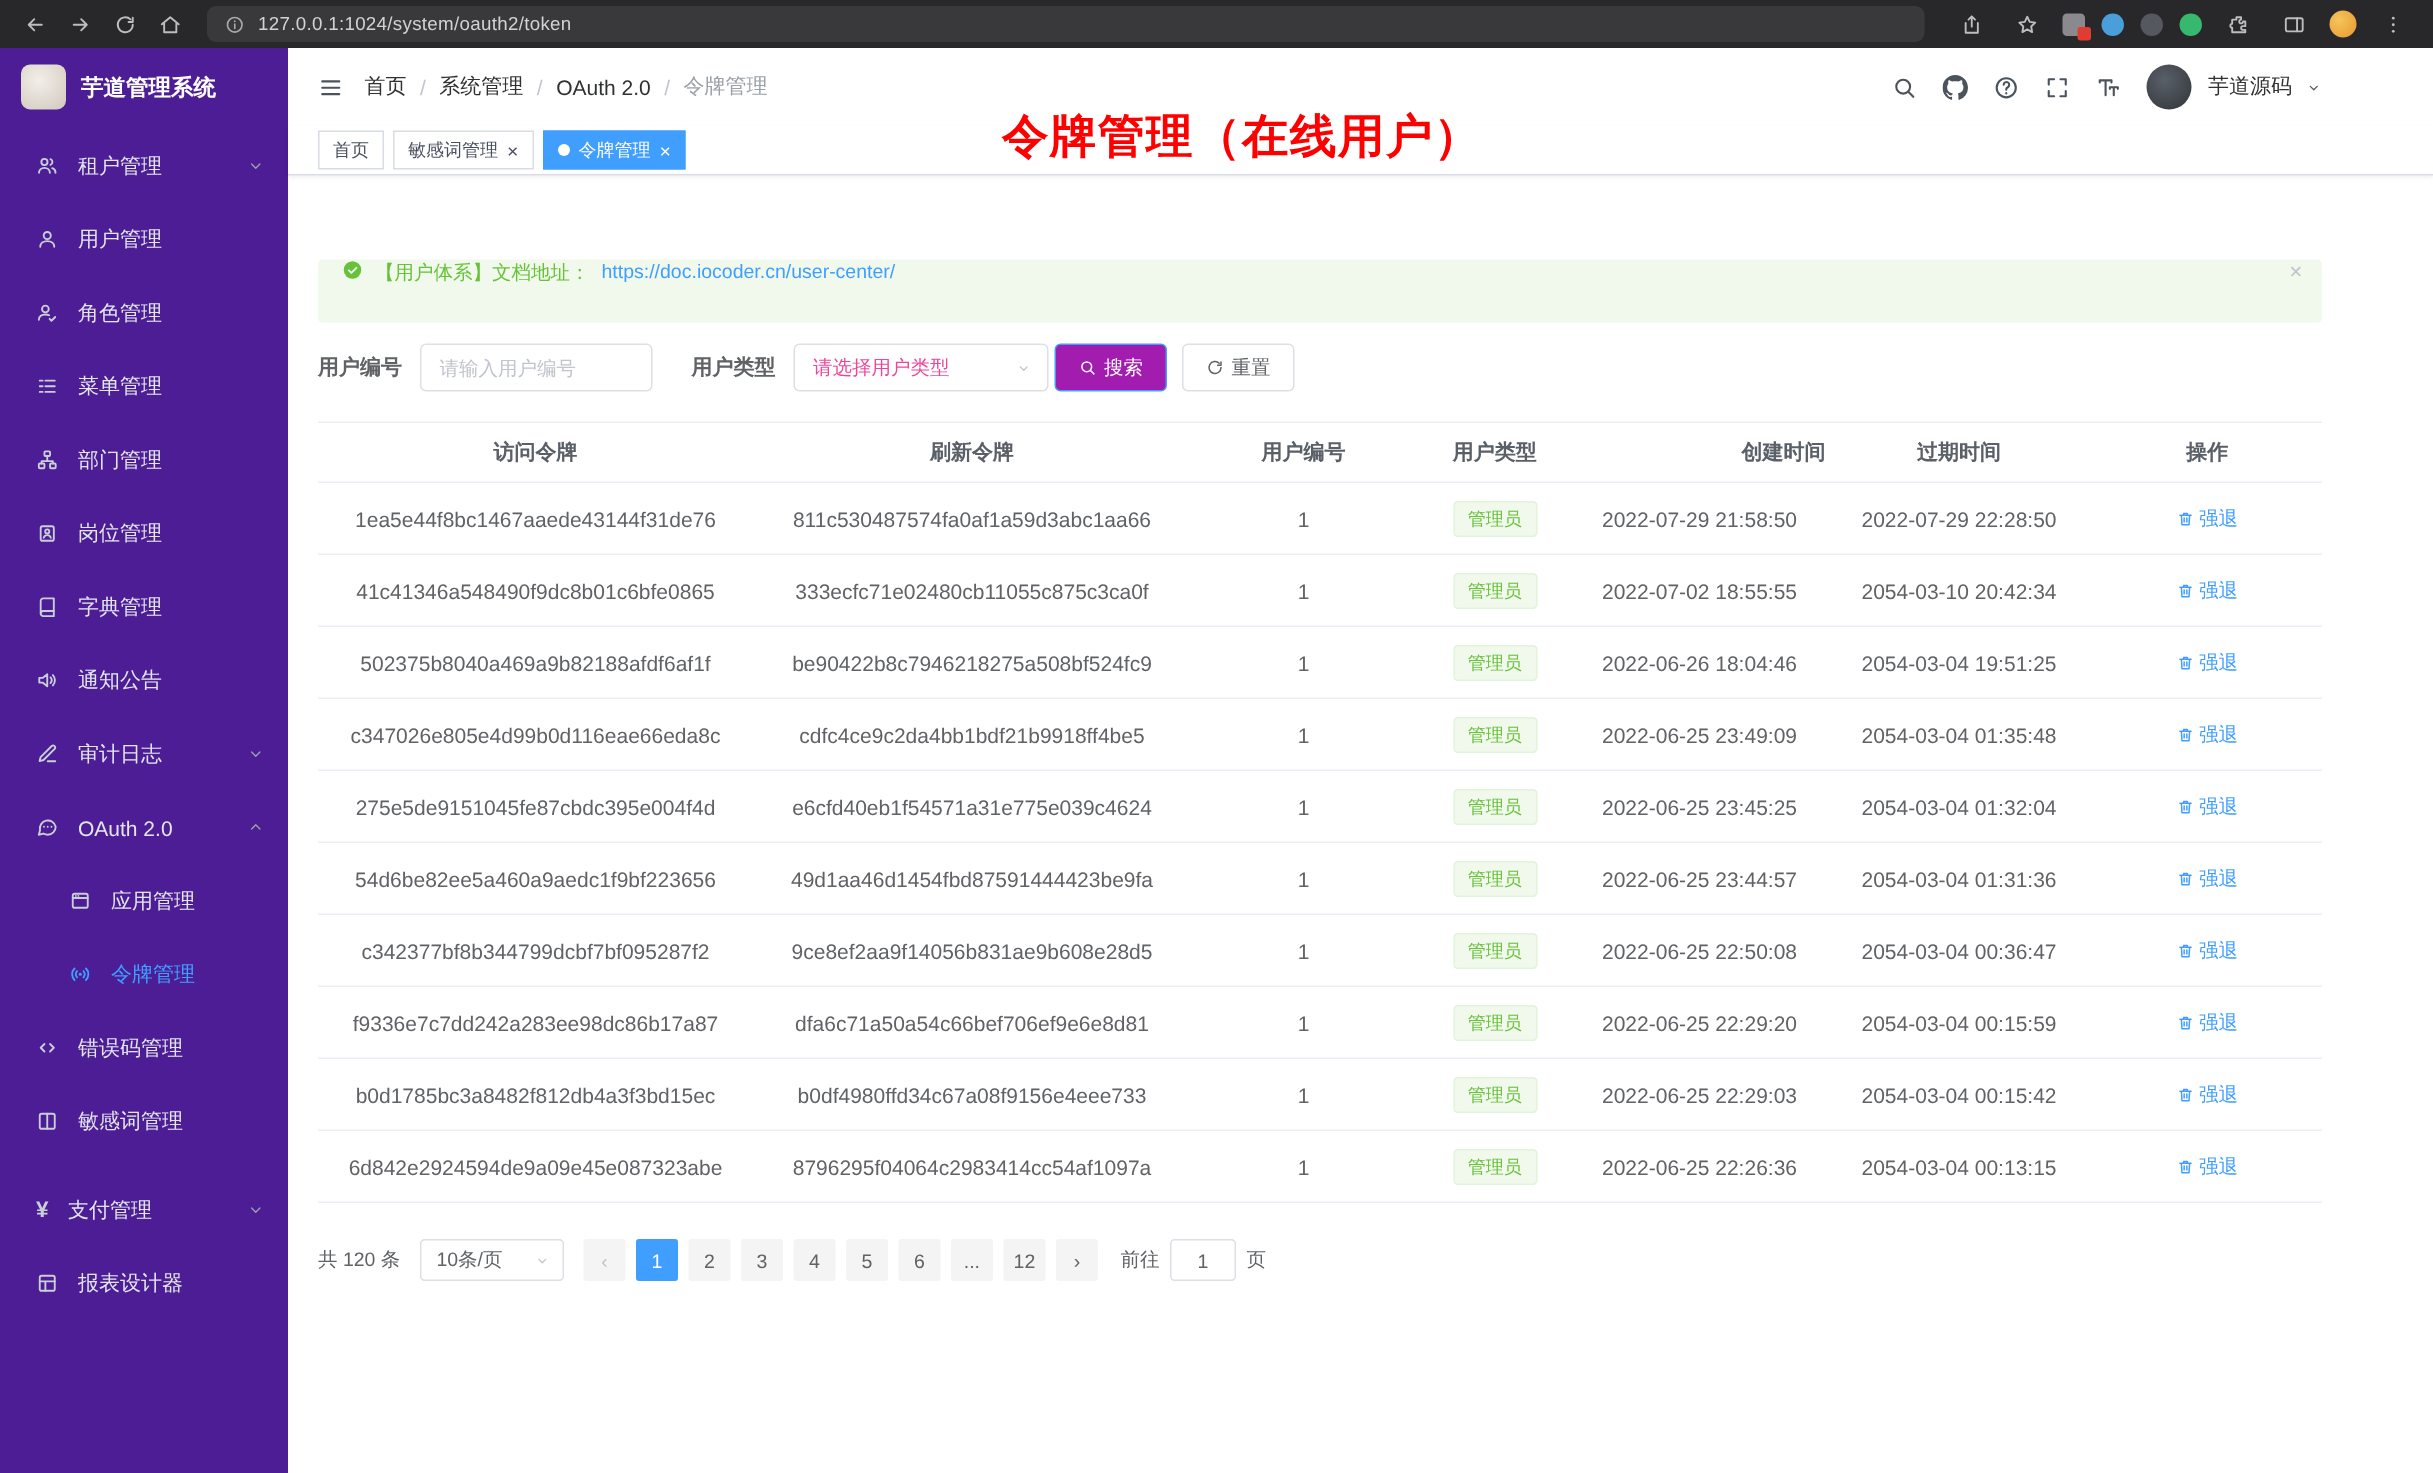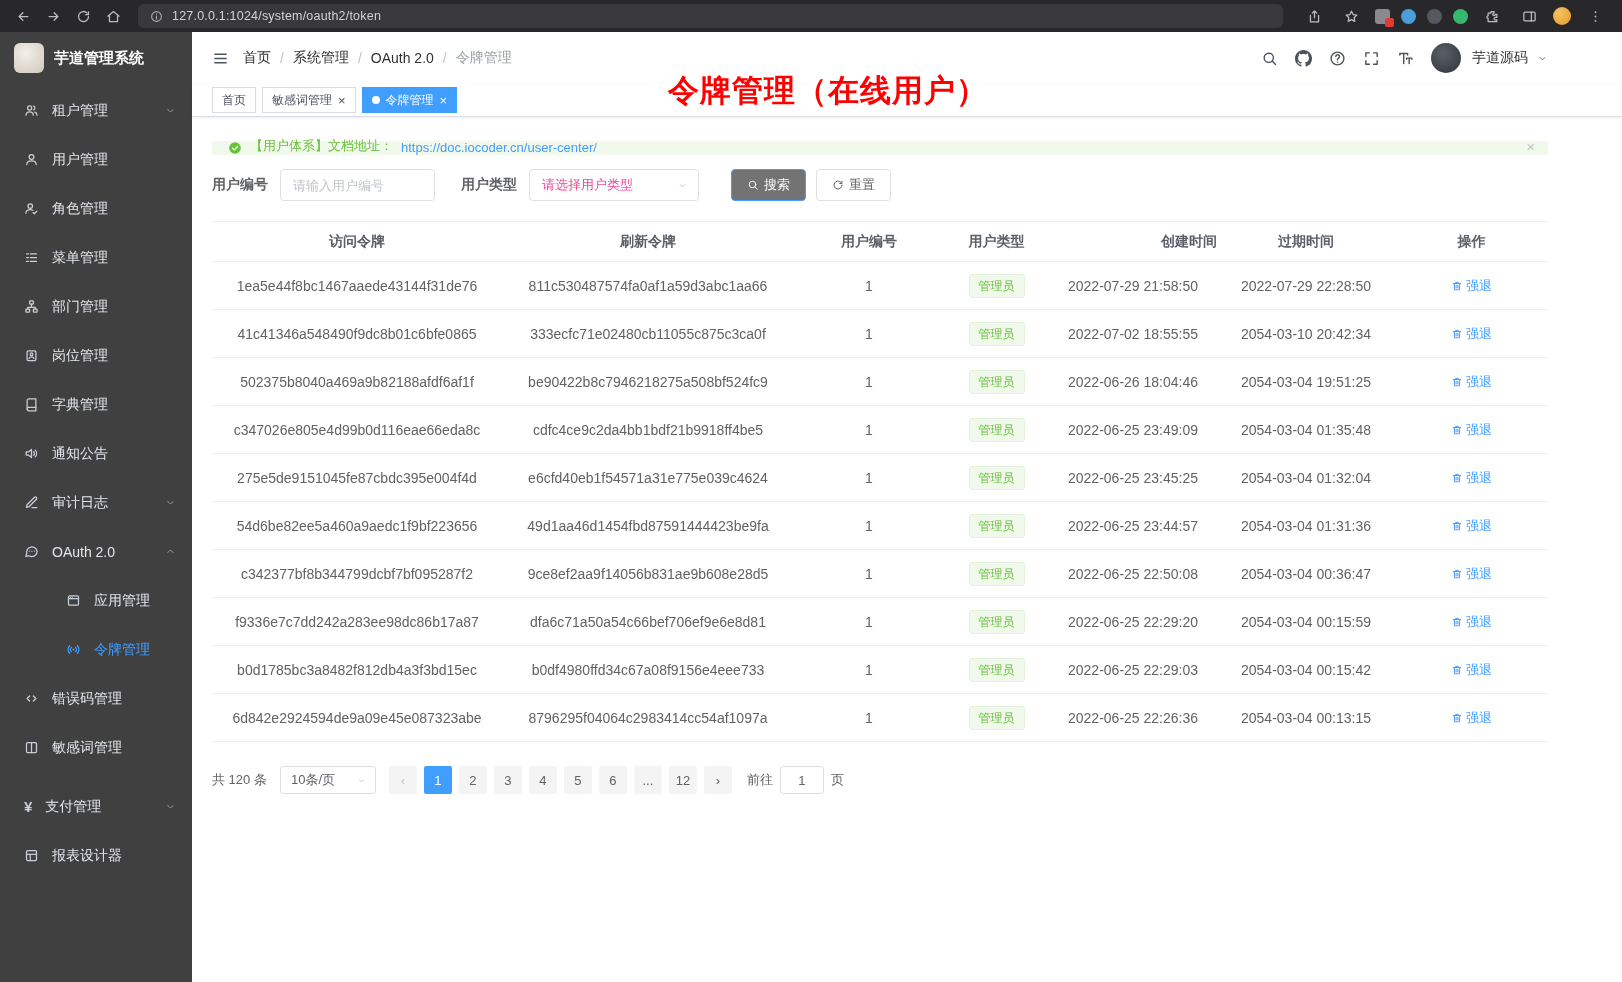--- a/index.html
+++ b/index.html
@@ -14,27 +14,27 @@
   .url-text { color:#d2d2d4; font-size:12.5px; letter-spacing:.2px; }
   .b-right { display:flex; align-items:center; gap:11px; padding-right:4px; }
   .ext { width:15px; height:15px; border-radius:50%; display:inline-block; position:relative; }
   .ext.red { background:#8a8a8e; border-radius:3px; }
   .ext .badge { position:absolute; right:-4px; bottom:-3px; width:9px; height:9px; background:#e03c32; border-radius:2px; }
   .ext.blue { background:#4a9eda; } .ext.dark { background:#55595f; } .ext.green { background:#36b96f; }
   .avatar-sm { width:18px; height:18px; border-radius:50%; background:radial-gradient(circle at 35% 35%, #f6c45c, #e8972f); }
 
   
   .app { display:flex; height:950px; }
-  .sidebar { width:192px; flex-shrink:0; background:#404040; display:flex; flex-direction:column; overflow:hidden; }
+  .sidebar { width:192px; flex-shrink:0; background:#4c1d95; display:flex; flex-direction:column; overflow:hidden; }
   .logo { height:52px; display:flex; align-items:center; gap:10px; padding:0 14px; }
   .logo-img { width:30px; height:30px; border-radius:6px; background:radial-gradient(circle at 40% 35%, #f3efe8, #cfc8bd); flex-shrink:0; }
   .logo-title { color:#fff; font-weight:bold; font-size:15px; white-space:nowrap; }
   .menu { flex:1; padding-top:2px; }
   .menu-item { height:49px; display:flex; align-items:center; gap:13px; padding:0 16px 0 24px; color:#e2e6ec; font-size:14px; cursor:pointer; white-space:nowrap; }
-  .menu-item.sub { padding-left:66px; }
+  .menu-item.sub { padding-left:46px; }
   .menu-item.gap { margin-top:10px; }
   .menu-item.active { color:#409eff; }
   .mi-icon { display:inline-flex; font-size:15px; color:#c9cfd8; }
   .menu-item.active .mi-icon { color:#409eff; }
   .mi-arrow { margin-left:auto; display:inline-flex; font-size:11px; color:#99a1ad; }
   .mi-arrow.up svg { transform:rotate(180deg); }
   .txt-ico { font-size:15px; line-height:1; font-weight:bold; }
 
   .main { flex:1; min-width:0; display:flex; flex-direction:column; background:#fff; }
 
@@ -54,36 +54,36 @@
   .tabbar { height:33px; display:flex; align-items:center; gap:6px; padding:0 20px; border-bottom:1px solid #d8dce5; box-shadow:0 1px 3px rgba(0,0,0,.08); position:relative; z-index:2; background:#fff; }
   .tab { height:26px; display:inline-flex; align-items:center; gap:6px; padding:0 9px; border:1px solid #d8dce5; background:#fff; color:#495060; font-size:12px; cursor:pointer; }
   .tab.active { background:#409eff; border-color:#409eff; color:#fff; }
   .tab-dot { width:8px; height:8px; border-radius:50%; background:#fff; }
   .tab-close { font-size:13px; line-height:1; }
 
   
   .content { flex:1; padding:24px 0 0 20px; overflow:hidden; }
   .inner { width:1336px; }
 
-  .alert { height:14px; background:#f0f9eb; border-radius:3px; display:flex; align-items:flex-end; gap:8px; padding:0 16px; position:relative; font-size:13px; }
+  .alert { height:42px; background:#f0f9eb; border-radius:3px; display:flex; align-items:flex-start; gap:8px; padding:0 16px; position:relative; font-size:13px;margin-top:32px; }
   .check { display:inline-flex; font-size:14px; }
   .alert-text { color:#67c23a; }
   .alert-link { color:#409eff; text-decoration:none; cursor:pointer; }
   .alert-close { position:absolute; right:13px; color:#c0c4cc; font-size:15px; cursor:pointer; }
 
   .filter-row { display:flex; align-items:center; margin-top:14px; }
   .f-label { font-weight:bold; color:#606266; font-size:14px; margin-right:12px; }
   .f-label.lbl2 { margin-left:26px; }
   .f-input { width:155px; height:32px; border:1px solid #dcdfe6; border-radius:4px; padding:0 12px; font-size:13px; color:#606266; outline:none; font-family:inherit; }
   .f-input::placeholder, .goto-input::placeholder { color:#c0c4cc; }
   .f-select { width:170px; height:32px; border:1px solid #dcdfe6; border-radius:4px; padding:0 10px 0 12px; display:flex; align-items:center; justify-content:space-between; cursor:pointer; background:#fff; }
   .f-placeholder { color:#ec4899; font-size:13px; }
   .sel-caret { display:inline-flex; font-size:11px; color:#c0c4cc; }
   .btn { height:32px; border-radius:4px; display:inline-flex; align-items:center; gap:5px; padding:0 15px; font-size:13px; cursor:pointer; font-family:inherit; }
-  .btn-primary { background:#737373; border:1px solid #409eff; color:#fff; margin-left:32px;text-align:right; }
+  .btn-primary { background:#a21caf; border:1px solid #409eff; color:#fff; margin-left:4px;text-align:right; }
   .btn-plain { background:#fff; border:1px solid #dcdfe6; color:#606266; margin-left:10px; }
   .btn-ico { display:inline-flex; font-size:12px; }
 
   table { width:100%; border-collapse:collapse; table-layout:fixed; margin-top:20px; }
   th,td { text-align:center; overflow:hidden; white-space:nowrap; }
   thead th { height:40px; font-size:14px; font-weight:bold; color:#5a6068; border-top:1px solid #ebeef5; border-bottom:1px solid #ebeef5; }
   tbody td { height:48px; font-size:14px; color:#606266; border-bottom:1px solid #ebeef5; }
   th:nth-child(1){width:290px;} th:nth-child(2){width:292px;} th:nth-child(3){width:150px;}
   th:nth-child(4){width:105px;} th:nth-child(5){width:168px;text-align:right;} th:nth-child(6){width:178px;} th:nth-child(7){width:153px;}
   .tag-success { display:inline-block; padding:2px 9px; font-size:12px; color:#67c23a; background:#f0f9eb; border:1px solid #e1f3d8; border-radius:3px; line-height:1.5; }

